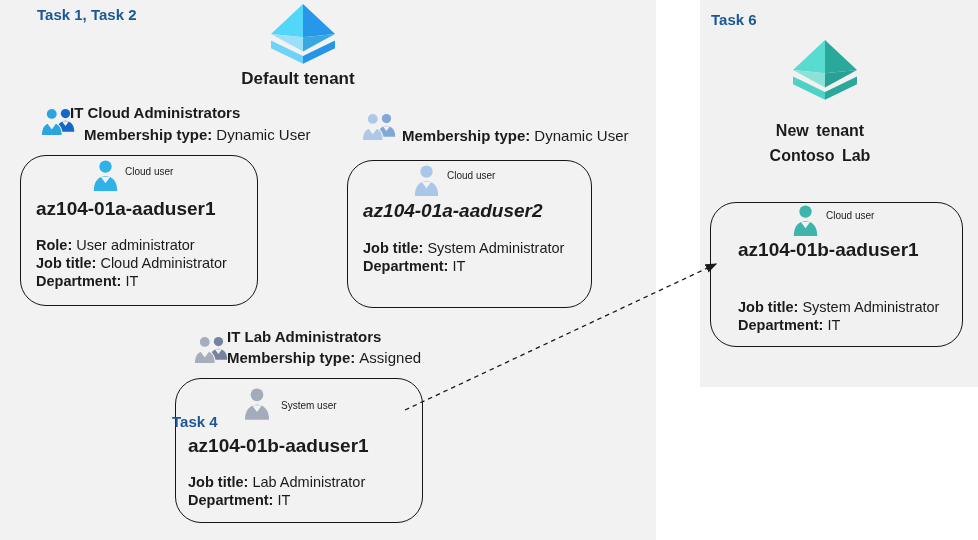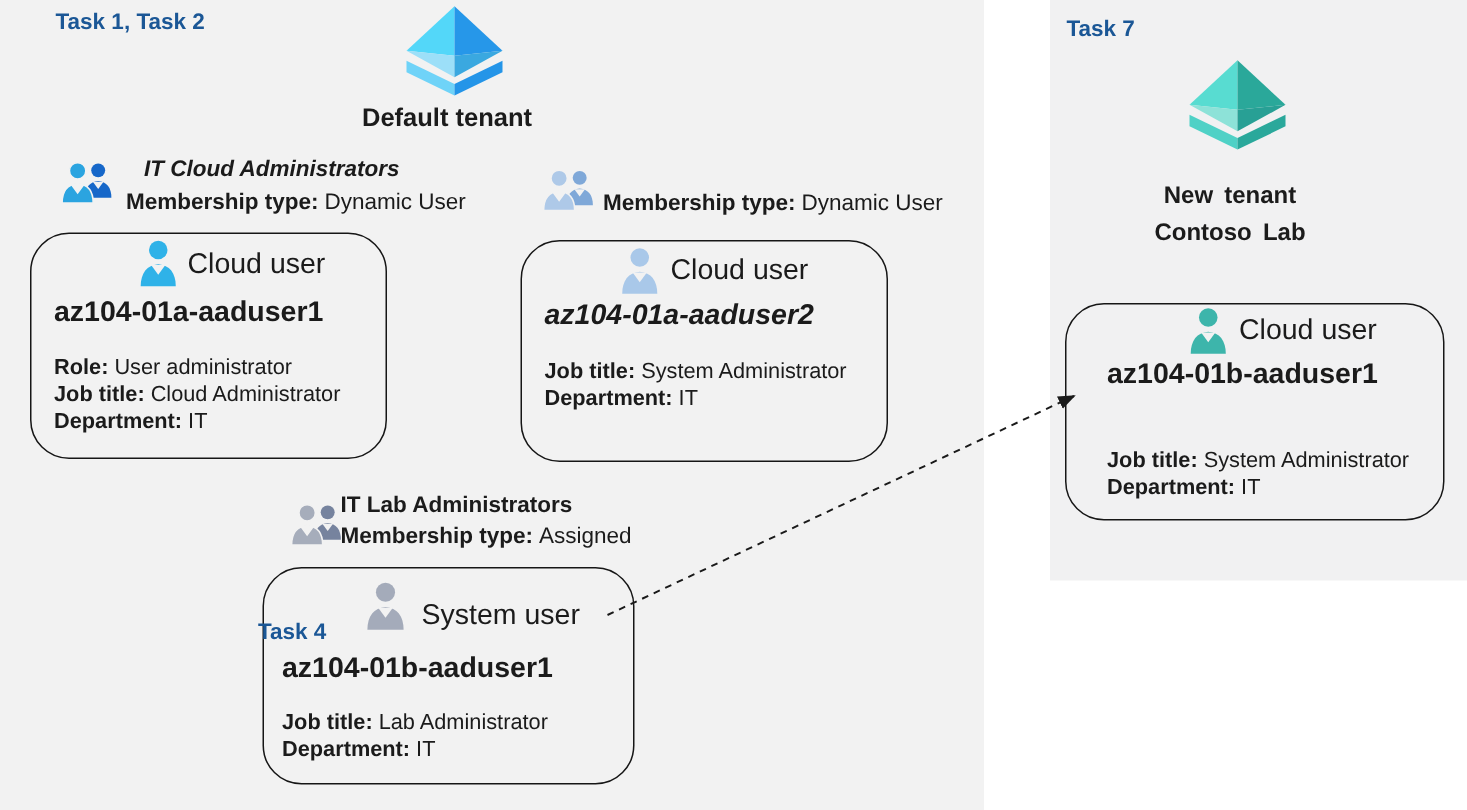--- a/index.html
+++ b/index.html
@@ -9,21 +9,21 @@
   .bg-left { position:absolute; left:0; top:0; width:656px; height:540px; background:#f2f2f2; }
   .panel-right { position:absolute; left:700px; top:0; width:278px; height:387px; background:#f1f1f2; }
   .task-label { position:absolute; font-weight:bold; font-size:15px; color:#1b5796; white-space:nowrap; }
   .tenant-title { position:absolute; font-weight:bold; font-size:17px; text-align:center; white-space:nowrap; }
   .grp-name { position:absolute; font-weight:bold; font-size:15px; white-space:nowrap; }
   .member-line { position:absolute; font-size:15px; white-space:nowrap; }
   .member-line b, .kv b { margin-right:4px; }
   .card { position:absolute; border:1.5px solid #161616; border-radius:26px; background:transparent; }
   .username { position:absolute; font-weight:bold; font-size:19px; white-space:nowrap; }
   .kv { position:absolute; font-size:14.5px; line-height:18px; white-space:nowrap; }
-  .usertype { position:absolute; font-size:19px; white-space:nowrap; }
+  .usertype { position:absolute; font-size:10px; white-space:nowrap; }
   .center-txt { position:absolute; font-weight:bold; font-size:16px; text-align:center; word-spacing:3px; white-space:nowrap; }
   svg.icon { position:absolute; display:block; }
   .arrow-overlay { position:absolute; left:0; top:0; pointer-events:none; }
 </style>
 </head>
 <body>
 
 <div class="stage">
 
   <svg width="0" height="0" style="position:absolute">
@@ -51,21 +51,21 @@
     <polygon points="61,28 32,44 32,31" fill="#3aa8e0"></polygon>
     <polygon points="3,34 32,48 32,55 3,41" fill="#6fd3f8"></polygon>
     <polygon points="32,48 61,34 61,41 32,55" fill="#2495e8"></polygon>
   </svg>
   <div class="tenant-title" style="left:213px; top:69px; width:170px;">Default tenant</div>
 
   <svg class="icon" style="left:40px; top:106px;" width="37" height="32" viewBox="0 0 37 32">
     <use href="#person-shape" transform="translate(15.5,2.6) scale(0.83)" style="color:#1667c9"></use>
     <use href="#person-shape" transform="translate(0,2) scale(0.98)" style="color:#2ba4e0; stroke:#f2f2f2; stroke-width:1.1"></use>
   </svg>
-  <div class="grp-name" style="left:96px; top:104px;font-style:italic;">IT Cloud Administrators</div>
+  <div class="grp-name" style="left:70px; top:104px;">IT Cloud Administrators</div>
   <div class="member-line" style="left:84px; top:126px;">
     <b>Membership type:</b><span>Dynamic User</span>
   </div>
 
   <div class="card" style="left:20px; top:155px; width:238px; height:151px;"></div>
   <svg class="icon" style="left:92px; top:160px;" width="27" height="32" viewBox="0 0 24 29">
     <use href="#person-shape" style="color:#2fb2e8"></use>
   </svg>
   <div class="usertype" style="left:125px; top:166px;">Cloud user</div>
   <div class="username" style="left:36px; top:198px;">az104-01a-aaduser1</div>
@@ -116,21 +116,21 @@
   </svg>
   <div class="usertype" style="left:281px; top:400px;">System user</div>
   <div class="username" style="left:188px; top:435px;">az104-01b-aaduser1</div>
   <div class="kv" style="left:188px; top:473px;">
     <b>Job title:</b><span>Lab Administrator</span>
   </div>
   <div class="kv" style="left:188px; top:491px;">
     <b>Department:</b><span>IT</span>
   </div>
 
-  <div class="task-label" style="left:711px; top:11px;">Task 7</div>
+  <div class="task-label" style="left:711px; top:11px;">Task 6</div>
 
   <svg class="icon" style="left:789px; top:39px;" width="72" height="64" viewBox="0 0 64 58">
     <polygon points="32,1 3,28 32,31" fill="#58dcd1"></polygon>
     <polygon points="32,1 61,28 32,31" fill="#2aa89a"></polygon>
     <polygon points="3,28 32,44 32,31" fill="#8de2d8"></polygon>
     <polygon points="61,28 32,44 32,31" fill="#28a095"></polygon>
     <polygon points="3,34 32,48 32,55 3,41" fill="#4fd1c6"></polygon>
     <polygon points="32,48 61,34 61,41 32,55" fill="#2aa89b"></polygon>
   </svg>
   <div class="center-txt" style="left:710px; top:122px; width:220px;">New tenant</div>

